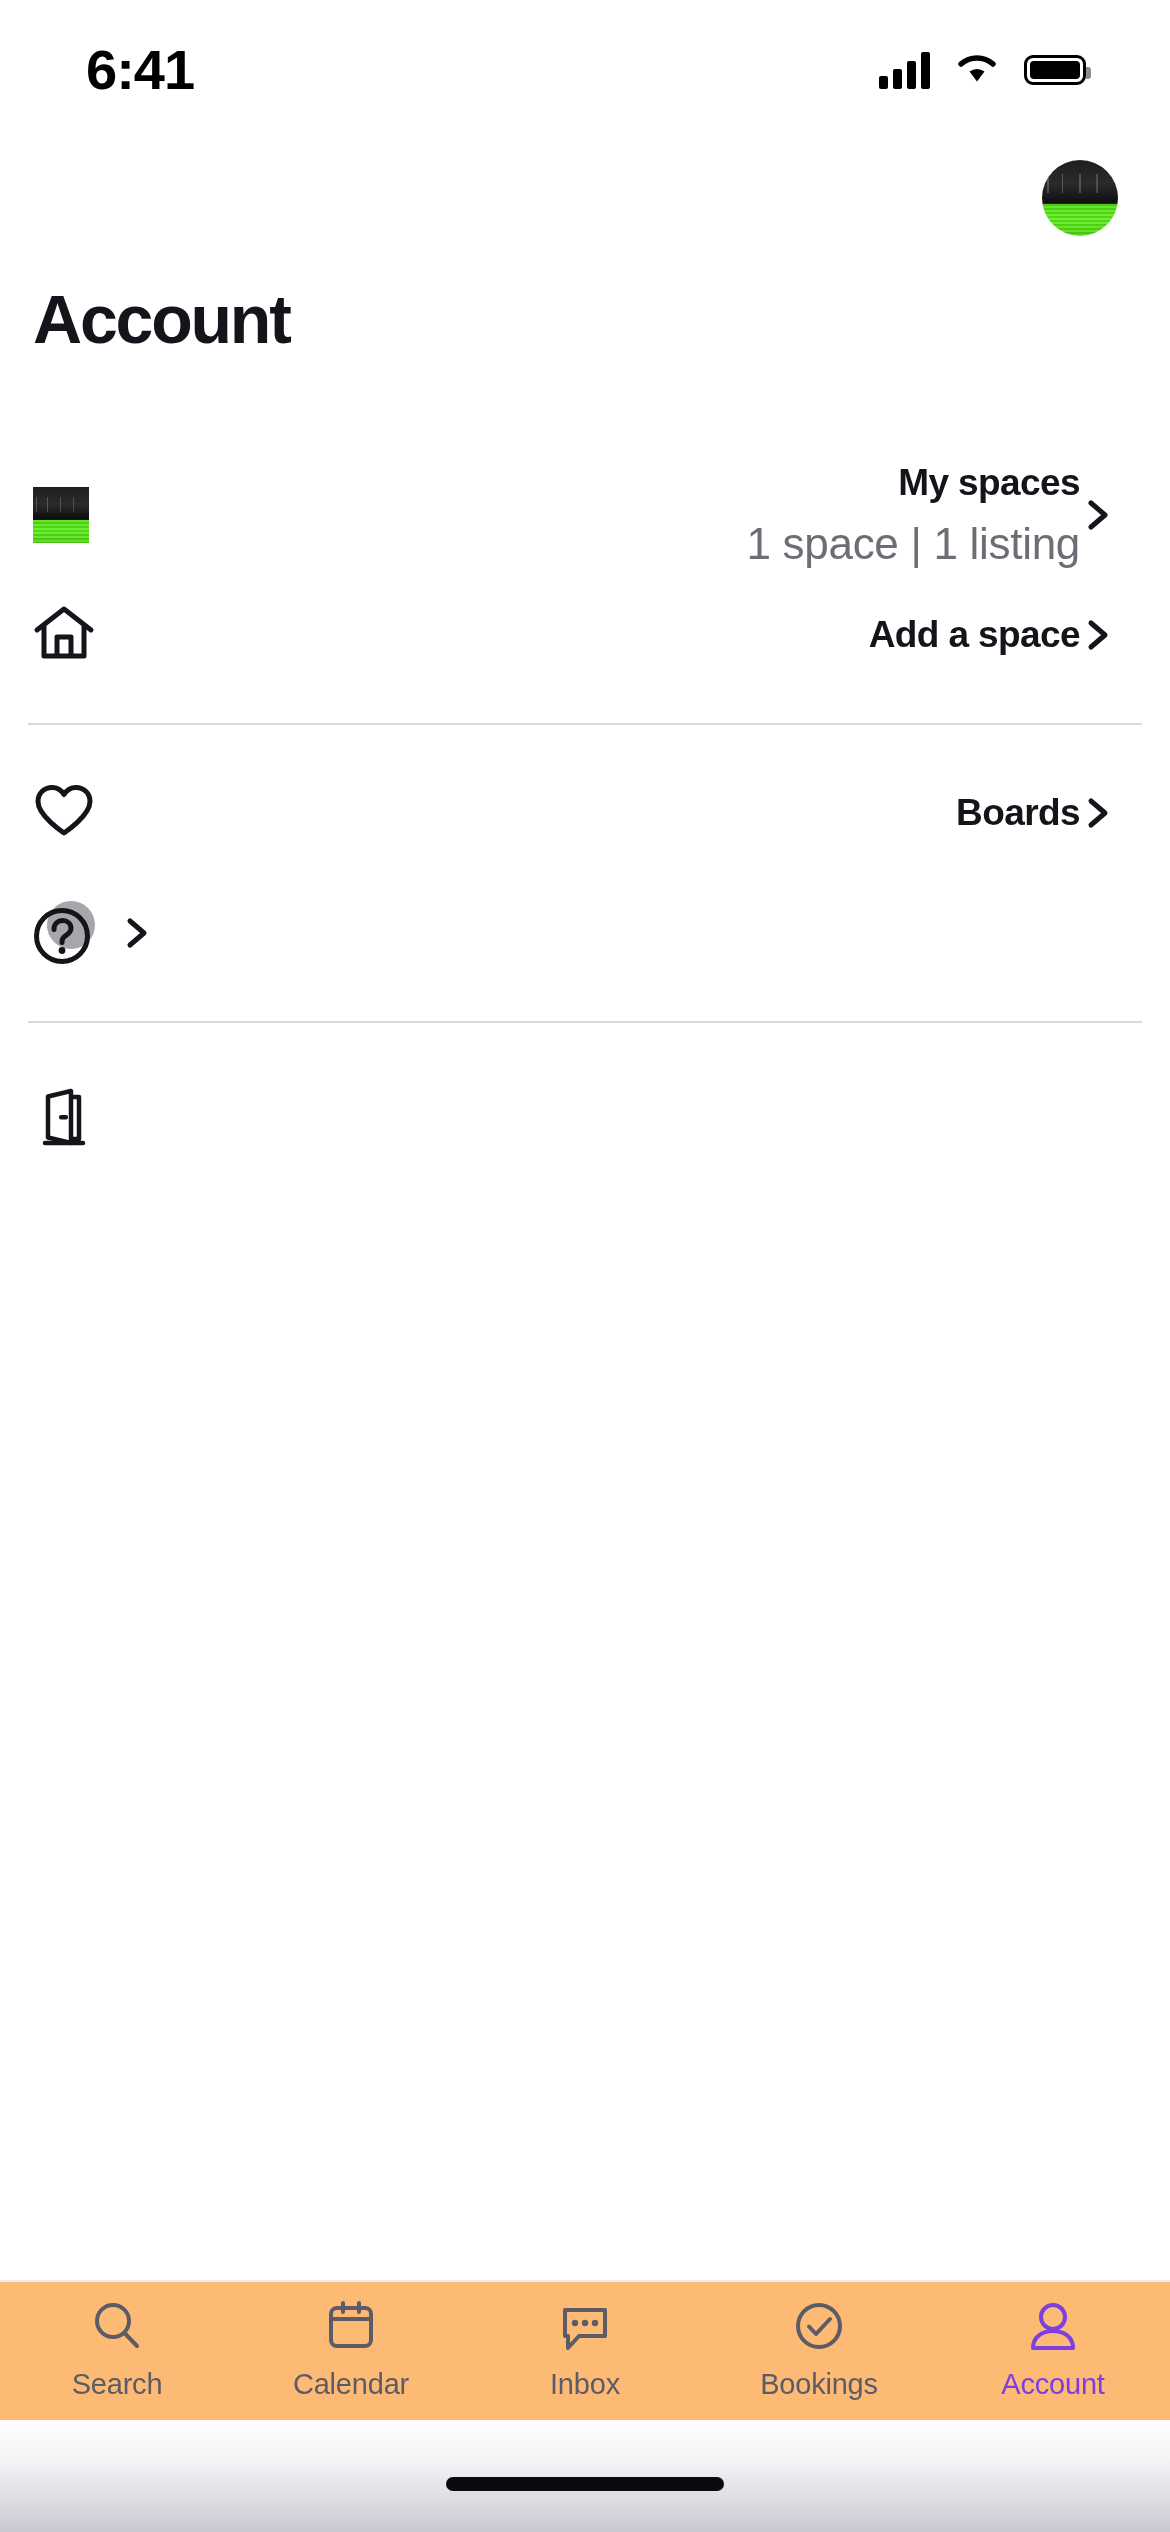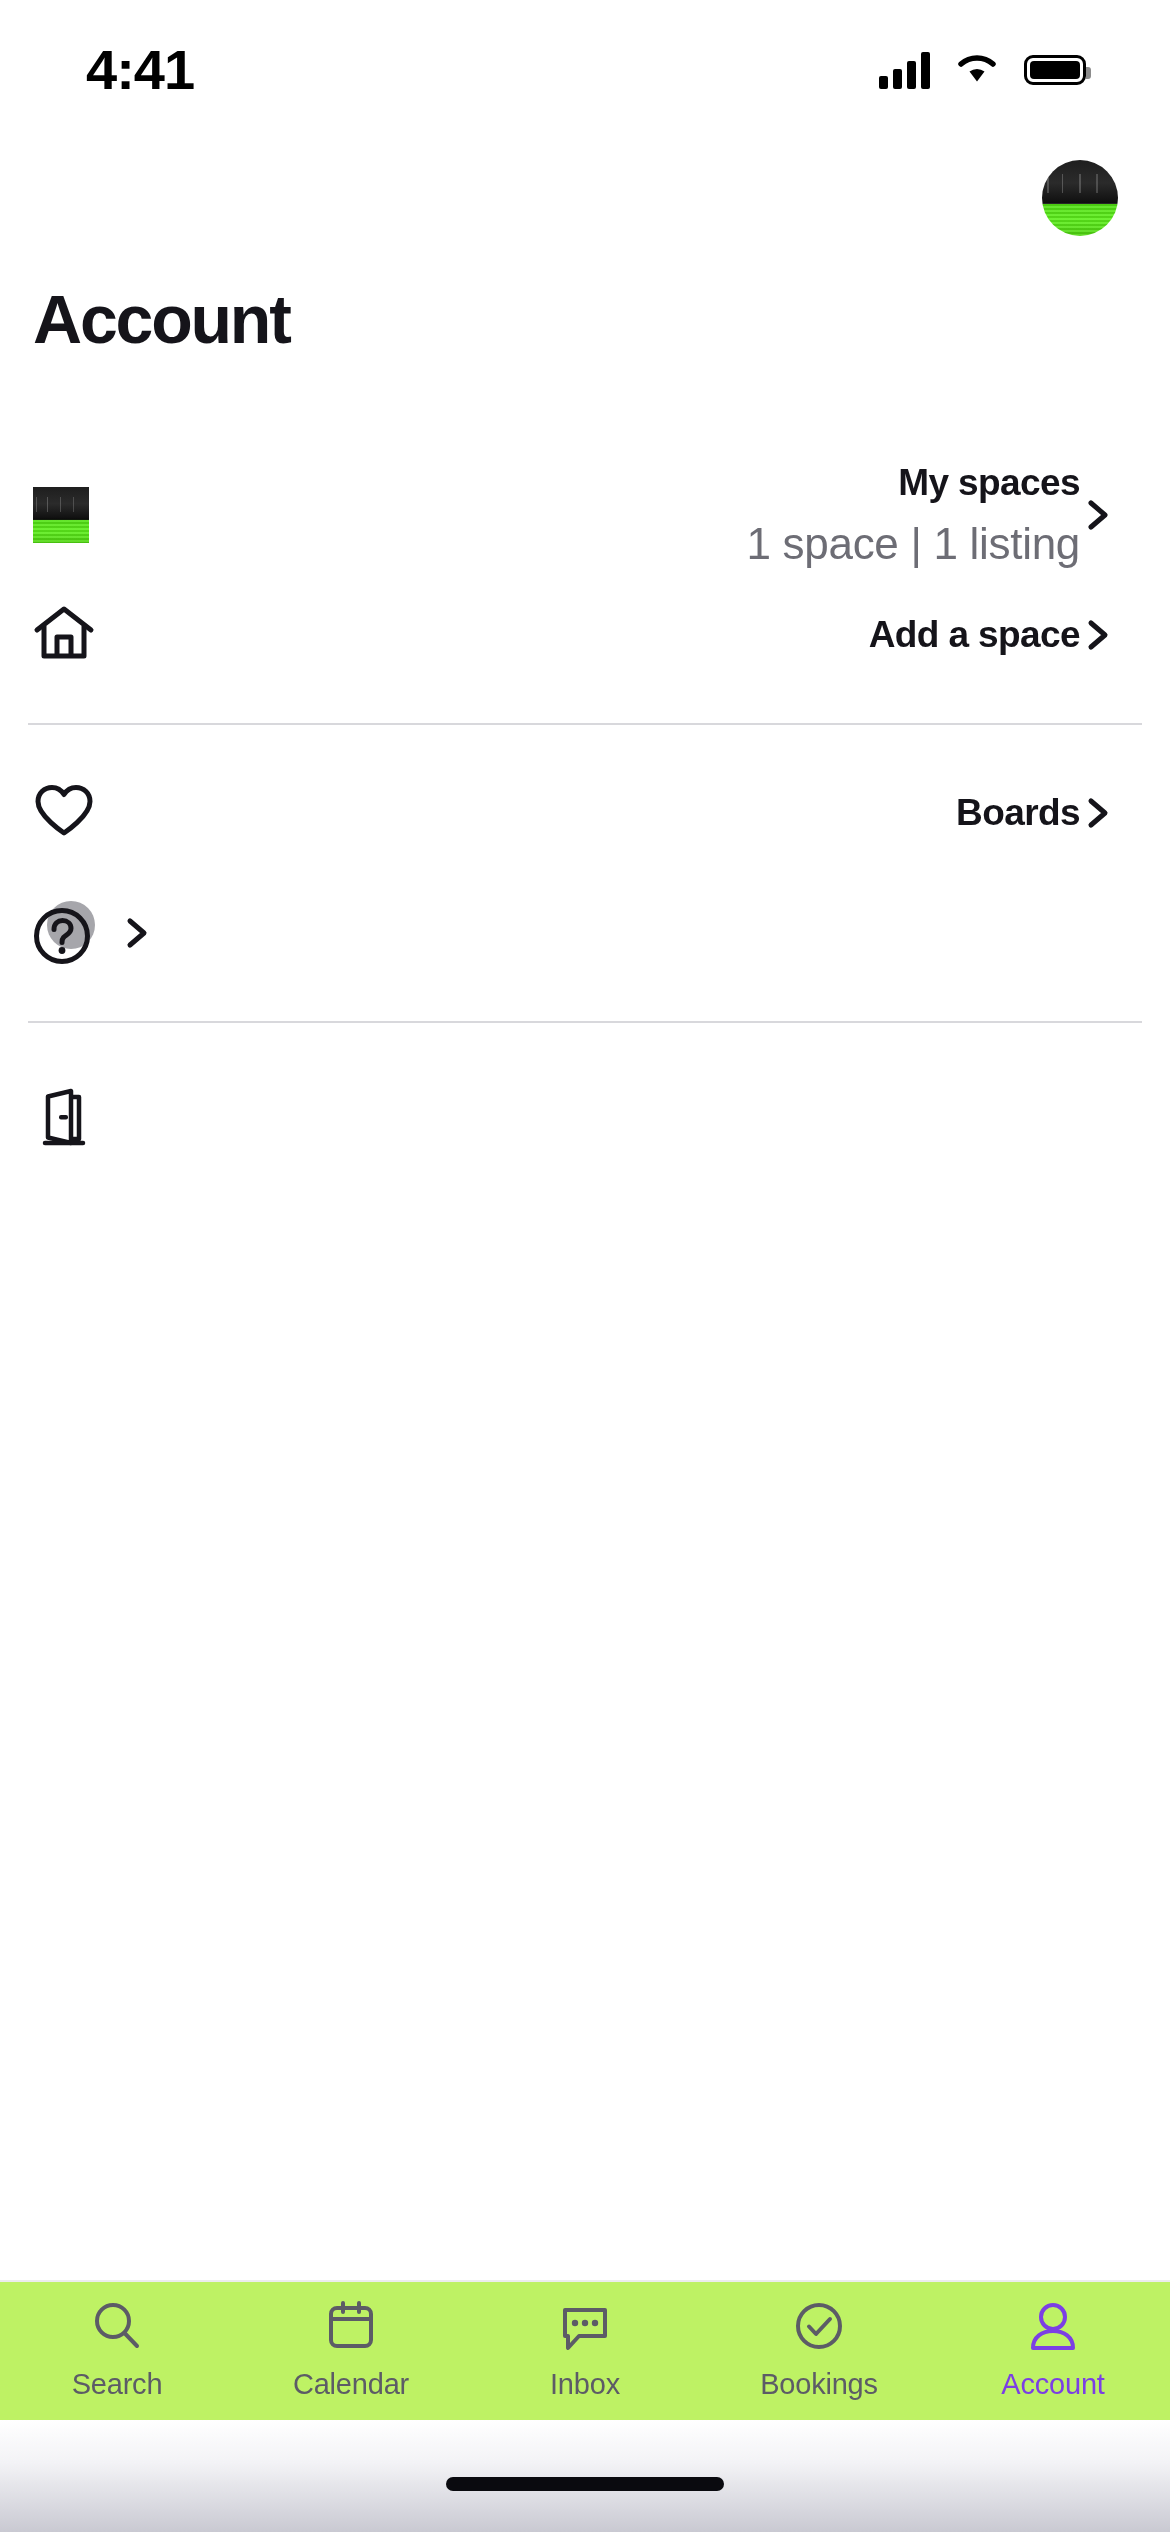--- a/index.html
+++ b/index.html
@@ -108,21 +108,21 @@
   .help-ic{ position:relative; width:64px;height:64px; }
   .help-ic .blob{
     position:absolute; right:2px; top:0px; width:48px;height:48px;
     border-radius:50%; background:#a6a6ab;
   }
   .help-ic svg{ position:absolute; left:0; bottom:0; }
 
   
   .tabbar{
     position:absolute; left:0; bottom:112px; width:1170px; height:140px;
-    background:#bef264; border-top:2px solid #ececed;
+    background:#fdba74; border-top:2px solid #ececed;
     display:flex; align-items:flex-start; justify-content:space-around;
     padding-top:16px;
   }
   .tab{
     width:234px; display:flex; flex-direction:column; align-items:center; gap:10px;
   }
   .tab .tab-label{
     font-size:29px; color:#5c5c66; letter-spacing:-.2px; font-weight:400;
   }
   .tab.active .tab-label{ color:#7b3fe4; }
@@ -134,21 +134,21 @@
     display:flex; align-items:center; justify-content:center;
   }
   .home-bar{
     width:278px; height:14px; background:#0a0a0f; border-radius:10px; margin-top:16px;
   }
 </style>
 </head>
 <body>
 
 <div class="statusbar">
-  <div class="sb-time">4:41</div>
+  <div class="sb-time">6:41</div>
   <div class="sb-right">
     <span class="bars">
         <i></i>
         <i></i>
         <i></i>
         <i></i>
       </span>
     <span>
       <svg width="42" height="32" viewBox="0 0 42 32">
         <path d="M21 29.5 L13.5 19.5 A12.5 12.5 0 0 1 28.5 19.5 Z" fill="#000"></path>

